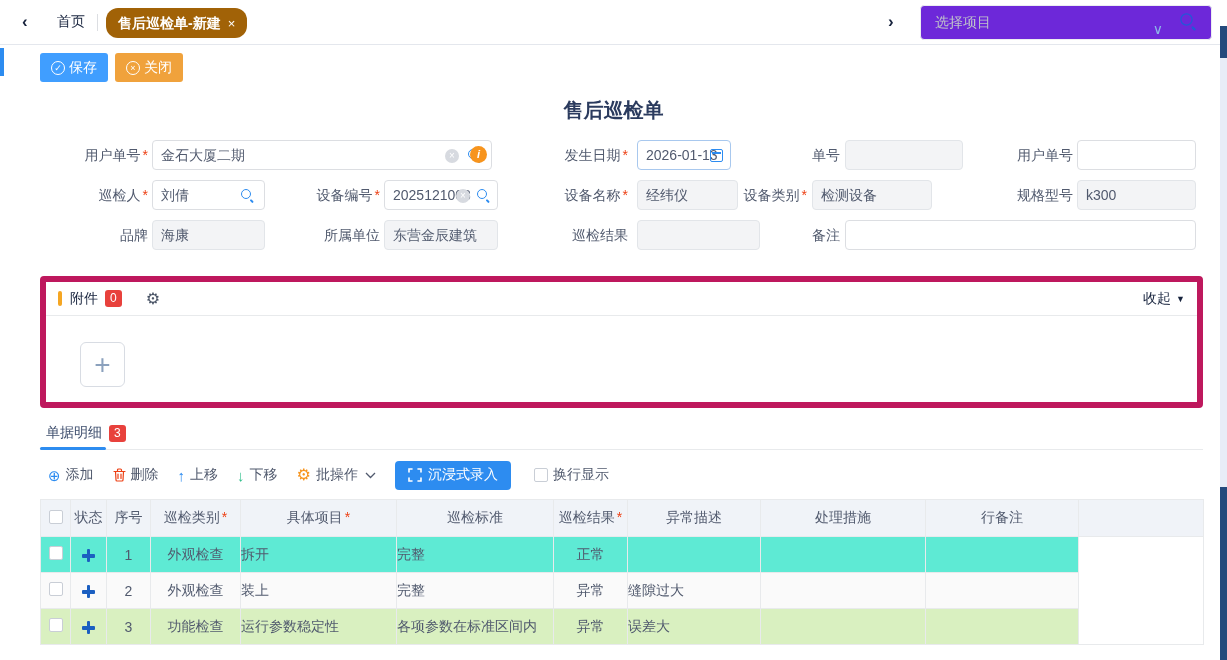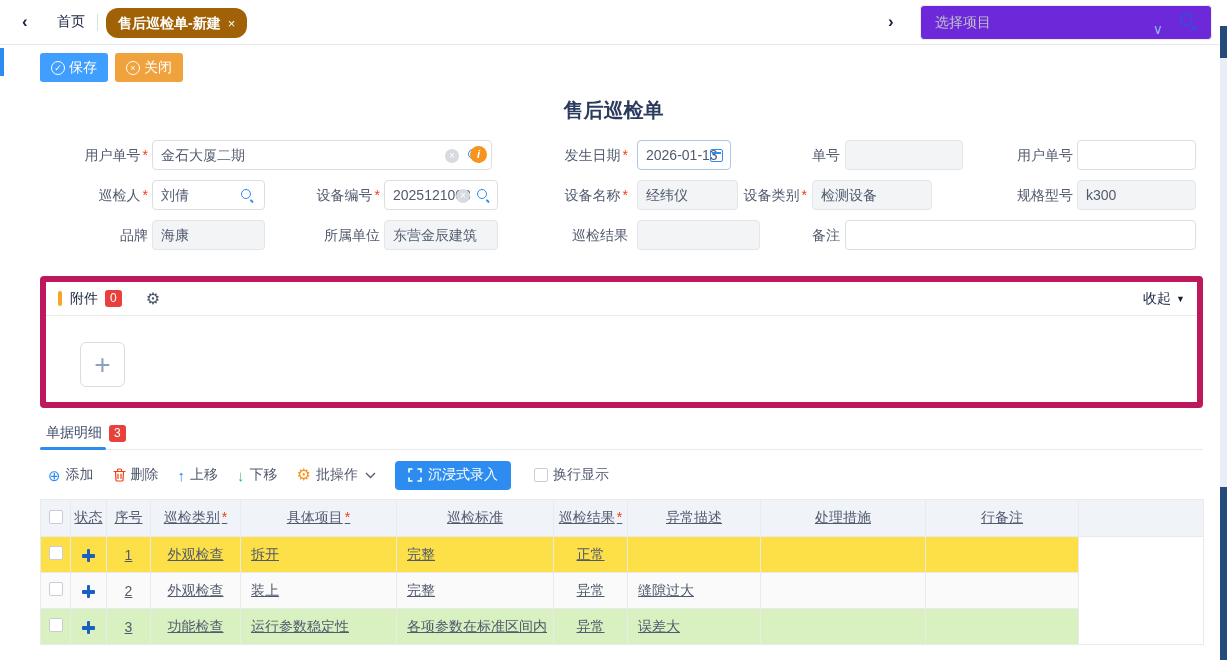--- a/index.html
+++ b/index.html
@@ -73,26 +73,26 @@
   .titem { display:flex; align-items:center; gap:5px; color:#515a6e; cursor:pointer; }
   .ic-add { color:#2d8cf0; font-size:15px; line-height:1; }
   .ic-up { color:#2d8cf0; font-size:15px; font-weight:bold; line-height:1; }
   .ic-down { color:#35c08e; font-size:15px; font-weight:bold; line-height:1; }
   .ic-gear-o { color:#f7941d; font-size:16px; line-height:1; }
   .ddown { color:#515a6e; margin-left:2px; }
   .btn-immersive { background:#2d8cf0; color:#fff; border:none; border-radius:4px; height:29px; padding:0 13px; font-size:14px; font-family:inherit; display:flex; align-items:center; gap:6px; cursor:pointer; }
   .cb { width:14px; height:14px; border:1px solid #c9ced6; border-radius:2px; background:#fff; display:inline-block; cursor:pointer; }
 
   
-  .dtable { position:absolute; left:40px; top:499px; border-collapse:collapse; table-layout:fixed; width:1163px; background:#fde047;text-decoration:underline; }
+  .dtable { position:absolute; left:40px; top:499px; border-collapse:collapse; table-layout:fixed; width:1163px; background:#5eead4; }
   .dtable th, .dtable td { border-right:1px solid #e8eaec; font-weight:normal; font-size:14px; color:#515a6e; text-align:center; overflow:hidden; white-space:nowrap; }
   .dtable thead th { background:#f0f3f8; height:37px; border-top:1px solid #e8eaec; border-bottom:1px solid #e8eaec; }
   .dtable tbody td { height:36px; border-bottom:1px solid #e8eaec; }
   .dtable { border-left:1px solid #e8eaec; }
-  .dtable .tl { text-align:left; padding-left:10px; }
+  .dtable .tl { text-align:left; }
   .dtable tr.alt td { background:#fafafa; }
   .dtable tr.hl td { background:#d9f0c0; }
   .dtable td.empty-col { background:#fff !important; border-bottom:1px solid #e8eaec; }
   .plus { display:inline-block; width:13px; height:13px; position:relative; vertical-align:middle; cursor:pointer; }
   .plus::before { content:""; position:absolute; left:0; top:5px; width:13px; height:3.5px; background:#1b5fc1; border-radius:1px; }
   .plus::after { content:""; position:absolute; left:4.8px; top:0; width:3.5px; height:13px; background:#1b5fc1; border-radius:1px; }
 
   
   .scroll-track { position:absolute; right:0; top:26px; width:7px; bottom:0; background:#e8edf7; }
   .scroll-thumb { position:absolute; right:0; width:7px; background:#254a7c; }

